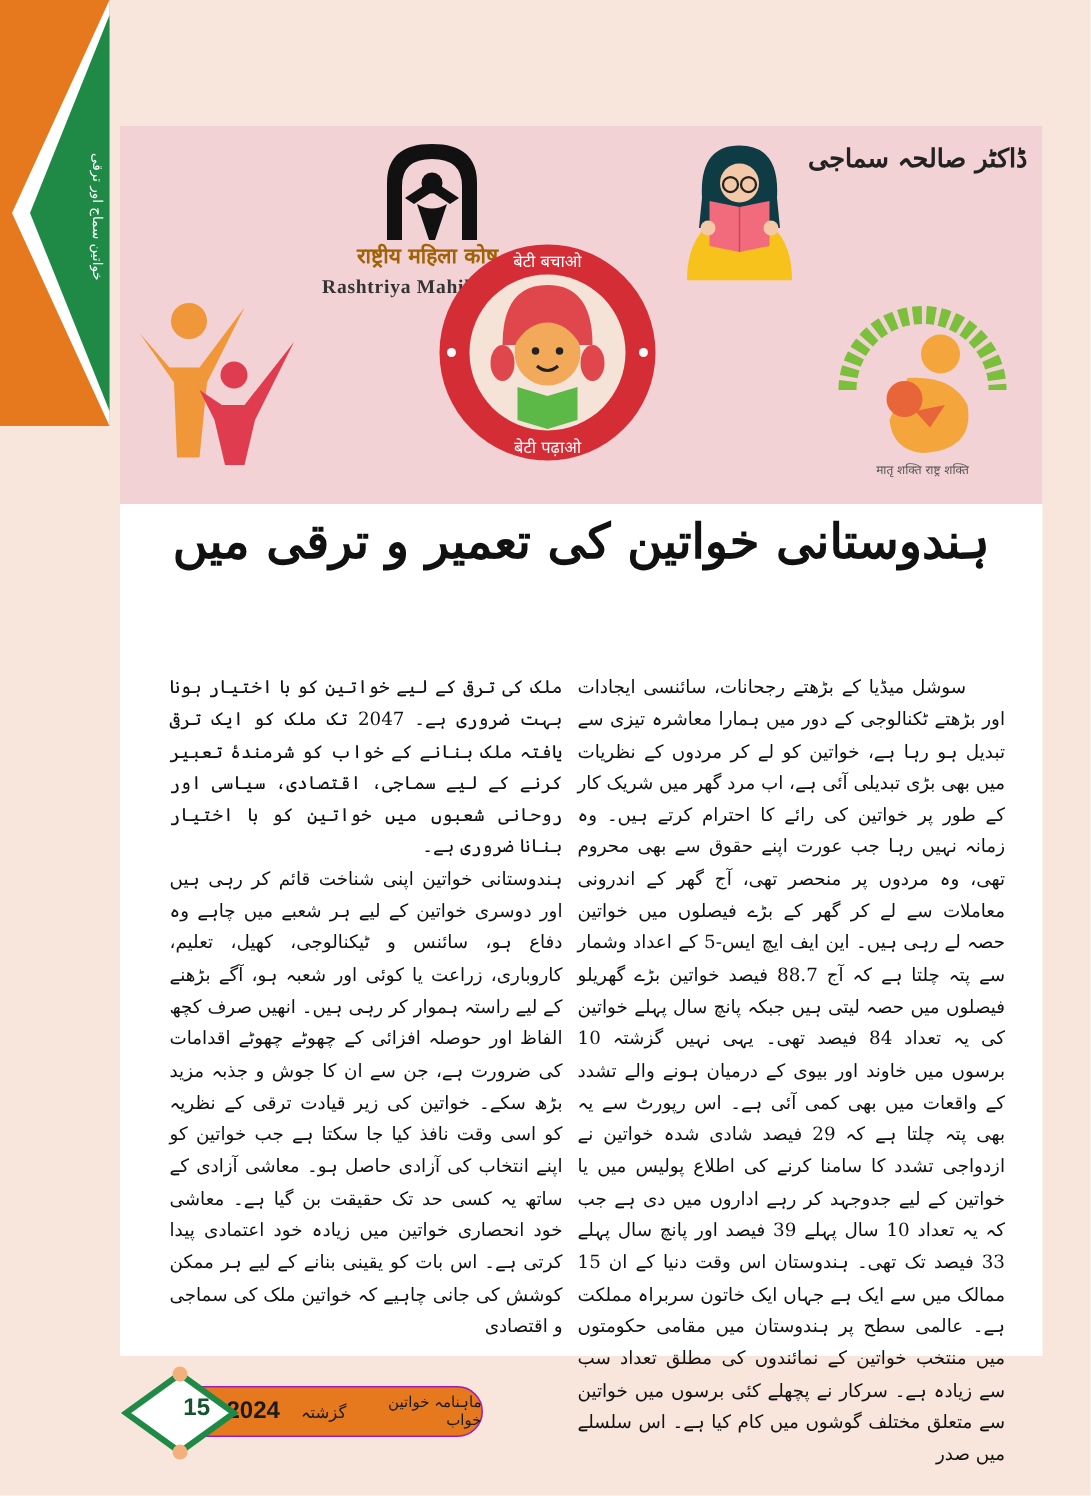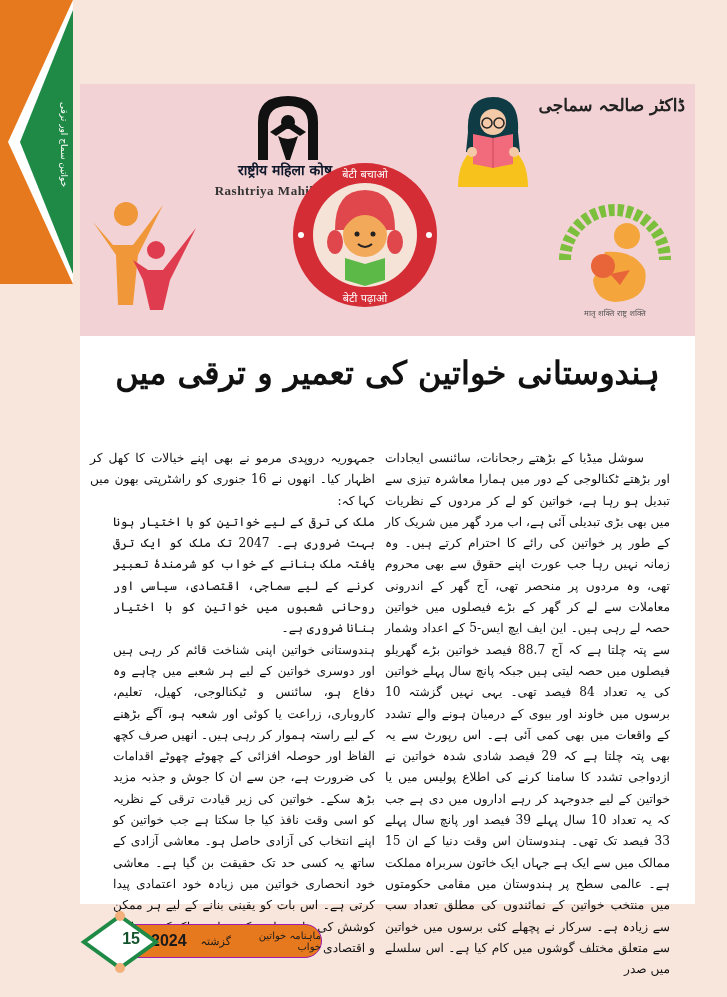--- a/index.html
+++ b/index.html
@@ -4,27 +4,27 @@
 <style>
   html, body { margin:0; padding:0; }
   body { width:727px; height:997px; background:#f8e6dc; position:relative; overflow:hidden; font-family:"DejaVu Sans", sans-serif; }
   .side-tab { position:absolute; left:0; top:0; width:73px; height:284px; background:#e6781e; }
   .side-tab svg { position:absolute; left:0; top:0; }
   .side-text { position:absolute; left:30px; top:60px; width:40px; height:170px; color:#fff; font-size:9px; writing-mode:vertical-rl; text-orientation:mixed; direction:rtl; line-height:12px; text-align:center; }
   .page { position:absolute; left:80px; top:84px; width:615px; height:820px; background:#ffffff; }
   .banner { position:absolute; left:80px; top:84px; width:615px; height:252px; background:#f2d2d4; }
   .author { position:absolute; right:42px; top:95px; font-family:"DejaVu Serif", serif; font-size:17px; font-weight:bold; color:#222; direction:rtl; }
   .rmk-logo { position:absolute; left:228px; top:92px; width:120px; }
-  .rmk-hindi { position:absolute; left:210px; top:160px; width:150px; text-align:center; font-family:"DejaVu Serif", serif; font-size:14px; font-weight:bold; color:#0f172a; }
+  .rmk-hindi { position:absolute; left:210px; top:160px; width:150px; text-align:center; font-family:"DejaVu Serif", serif; font-size:14px; font-weight:bold; color:#a16207; }
   .rmk-eng { position:absolute; left:195px; top:183px; width:180px; text-align:center; font-family:"Liberation Serif", serif; font-size:13px; font-weight:bold; color:#333; letter-spacing:0.5px; }
   .girl-reading { position:absolute; left:448px; top:92px; }
   .bbbp { position:absolute; left:290px; top:160px; }
   .women-logo { position:absolute; left:88px; top:200px; }
   .pmmvy { position:absolute; left:555px; top:190px; }
-  .headline { position:absolute; left:80px; top:352px; width:615px; text-align:center; font-family:"DejaVu Serif", serif; font-weight:bold; color:#111; direction:rtl; }
+  .headline { position:absolute; left:80px; top:340px; width:615px; text-align:center; font-family:"DejaVu Serif", serif; font-weight:bold; color:#111; direction:rtl; }
   .headline .l1 { font-size:32px; line-height:42px; }
   .headline .l2 { font-size:32px; line-height:44px; }
   .col { position:absolute; direction:rtl; text-align:justify; font-family:"DejaVu Serif", serif; font-size:12.2px; line-height:21.3px; color:#111; }
   .col-right { left:385px; top:448px; width:285px; }
   .col-left { left:90px; top:448px; width:285px; }
   .col-left .quote { padding-right:0; padding-left:0; margin-right:0; width:262px; margin-left:0; }
   .col p { margin:0; }
   .indent { text-indent:26px; }
   .footer { position:absolute; left:80px; top:920px; }
   .footer-bar { position:absolute; left:52px; top:4px; width:190px; height:34px; background:#e6781e; border:1px solid #a21caf; border-radius:0 20px 20px 0; box-sizing:border-box; display:flex; align-items:center; padding-left:18px; gap:14px; }
@@ -107,21 +107,20 @@
 
 <div class="headline">
   <div class="l1">ہندوستانی خواتین کی تعمیر و ترقی میں</div>
 </div>
 
 <div class="col col-right">
   <p class="indent">سوشل میڈیا کے بڑھتے رجحانات، سائنسی ایجادات اور بڑھتے ٹکنالوجی کے دور میں ہمارا معاشرہ تیزی سے تبدیل ہو رہا ہے، خواتین کو لے کر مردوں کے نظریات میں بھی بڑی تبدیلی آئی ہے، اب مرد گھر میں شریک کار کے طور پر خواتین کی رائے کا احترام کرتے ہیں۔ وہ زمانہ نہیں رہا جب عورت اپنے حقوق سے بھی محروم تھی، وہ مردوں پر منحصر تھی، آج گھر کے اندرونی معاملات سے لے کر گھر کے بڑے فیصلوں میں خواتین حصہ لے رہی ہیں۔ این ایف ایچ ایس-5 کے اعداد وشمار سے پتہ چلتا ہے کہ آج 88.7 فیصد خواتین بڑے گھریلو فیصلوں میں حصہ لیتی ہیں جبکہ پانچ سال پہلے خواتین کی یہ تعداد 84 فیصد تھی۔ یہی نہیں گزشتہ 10 برسوں میں خاوند اور بیوی کے درمیان ہونے والے تشدد کے واقعات میں بھی کمی آئی ہے۔ اس رپورٹ سے یہ بھی پتہ چلتا ہے کہ 29 فیصد شادی شدہ خواتین نے ازدواجی تشدد کا سامنا کرنے کی اطلاع پولیس میں یا خواتین کے لیے جدوجہد کر رہے اداروں میں دی ہے جب کہ یہ تعداد 10 سال پہلے 39 فیصد اور پانچ سال پہلے 33 فیصد تک تھی۔ ہندوستان اس وقت دنیا کے ان 15 ممالک میں سے ایک ہے جہاں ایک خاتون سربراہ مملکت ہے۔ عالمی سطح پر ہندوستان میں مقامی حکومتوں میں منتخب خواتین کے نمائندوں کی مطلق تعداد سب سے زیادہ ہے۔ سرکار نے پچھلے کئی برسوں میں خواتین سے متعلق مختلف گوشوں میں کام کیا ہے۔ اس سلسلے میں صدر</p>
 </div>
 
 <div class="col col-left">
-  <p>جمہوریہ دروپدی مرمو نے بھی اپنے خیالات کا کھل کر اظہار کیا۔ انھوں نے 16 جنوری کو راشٹرپتی بھون میں کہا کہ:</p>
   <div class="quote">
     <p>ملک کی ترقی کے لیے خواتین کو با اختیار ہونا بہت ضروری ہے۔ 2047 تک ملک کو ایک ترقی یافتہ ملک بنانے کے خواب کو شرمندۂ تعبیر کرنے کے لیے سماجی، اقتصادی، سیاسی اور روحانی شعبوں میں خواتین کو با اختیار بنانا ضروری ہے۔</p>
     <p>ہندوستانی خواتین اپنی شناخت قائم کر رہی ہیں اور دوسری خواتین کے لیے ہر شعبے میں چاہے وہ دفاع ہو، سائنس و ٹیکنالوجی، کھیل، تعلیم، کاروباری، زراعت یا کوئی اور شعبہ ہو، آگے بڑھنے کے لیے راستہ ہموار کر رہی ہیں۔ انھیں صرف کچھ الفاظ اور حوصلہ افزائی کے چھوٹے چھوٹے اقدامات کی ضرورت ہے، جن سے ان کا جوش و جذبہ مزید بڑھ سکے۔ خواتین کی زیر قیادت ترقی کے نظریہ کو اسی وقت نافذ کیا جا سکتا ہے جب خواتین کو اپنے انتخاب کی آزادی حاصل ہو۔ معاشی آزادی کے ساتھ یہ کسی حد تک حقیقت بن گیا ہے۔ معاشی خود انحصاری خواتین میں زیادہ خود اعتمادی پیدا کرتی ہے۔ اس بات کو یقینی بنانے کے لیے ہر ممکن کوشش کی جانی چاہیے کہ خواتین ملک کی سماجی و اقتصادی</p>
   </div>
 </div>
 
 <div class="footer">
   <div class="footer-bar">
     <span class="footer-year">2024</span>
     <span class="footer-month">گزشتہ</span>

